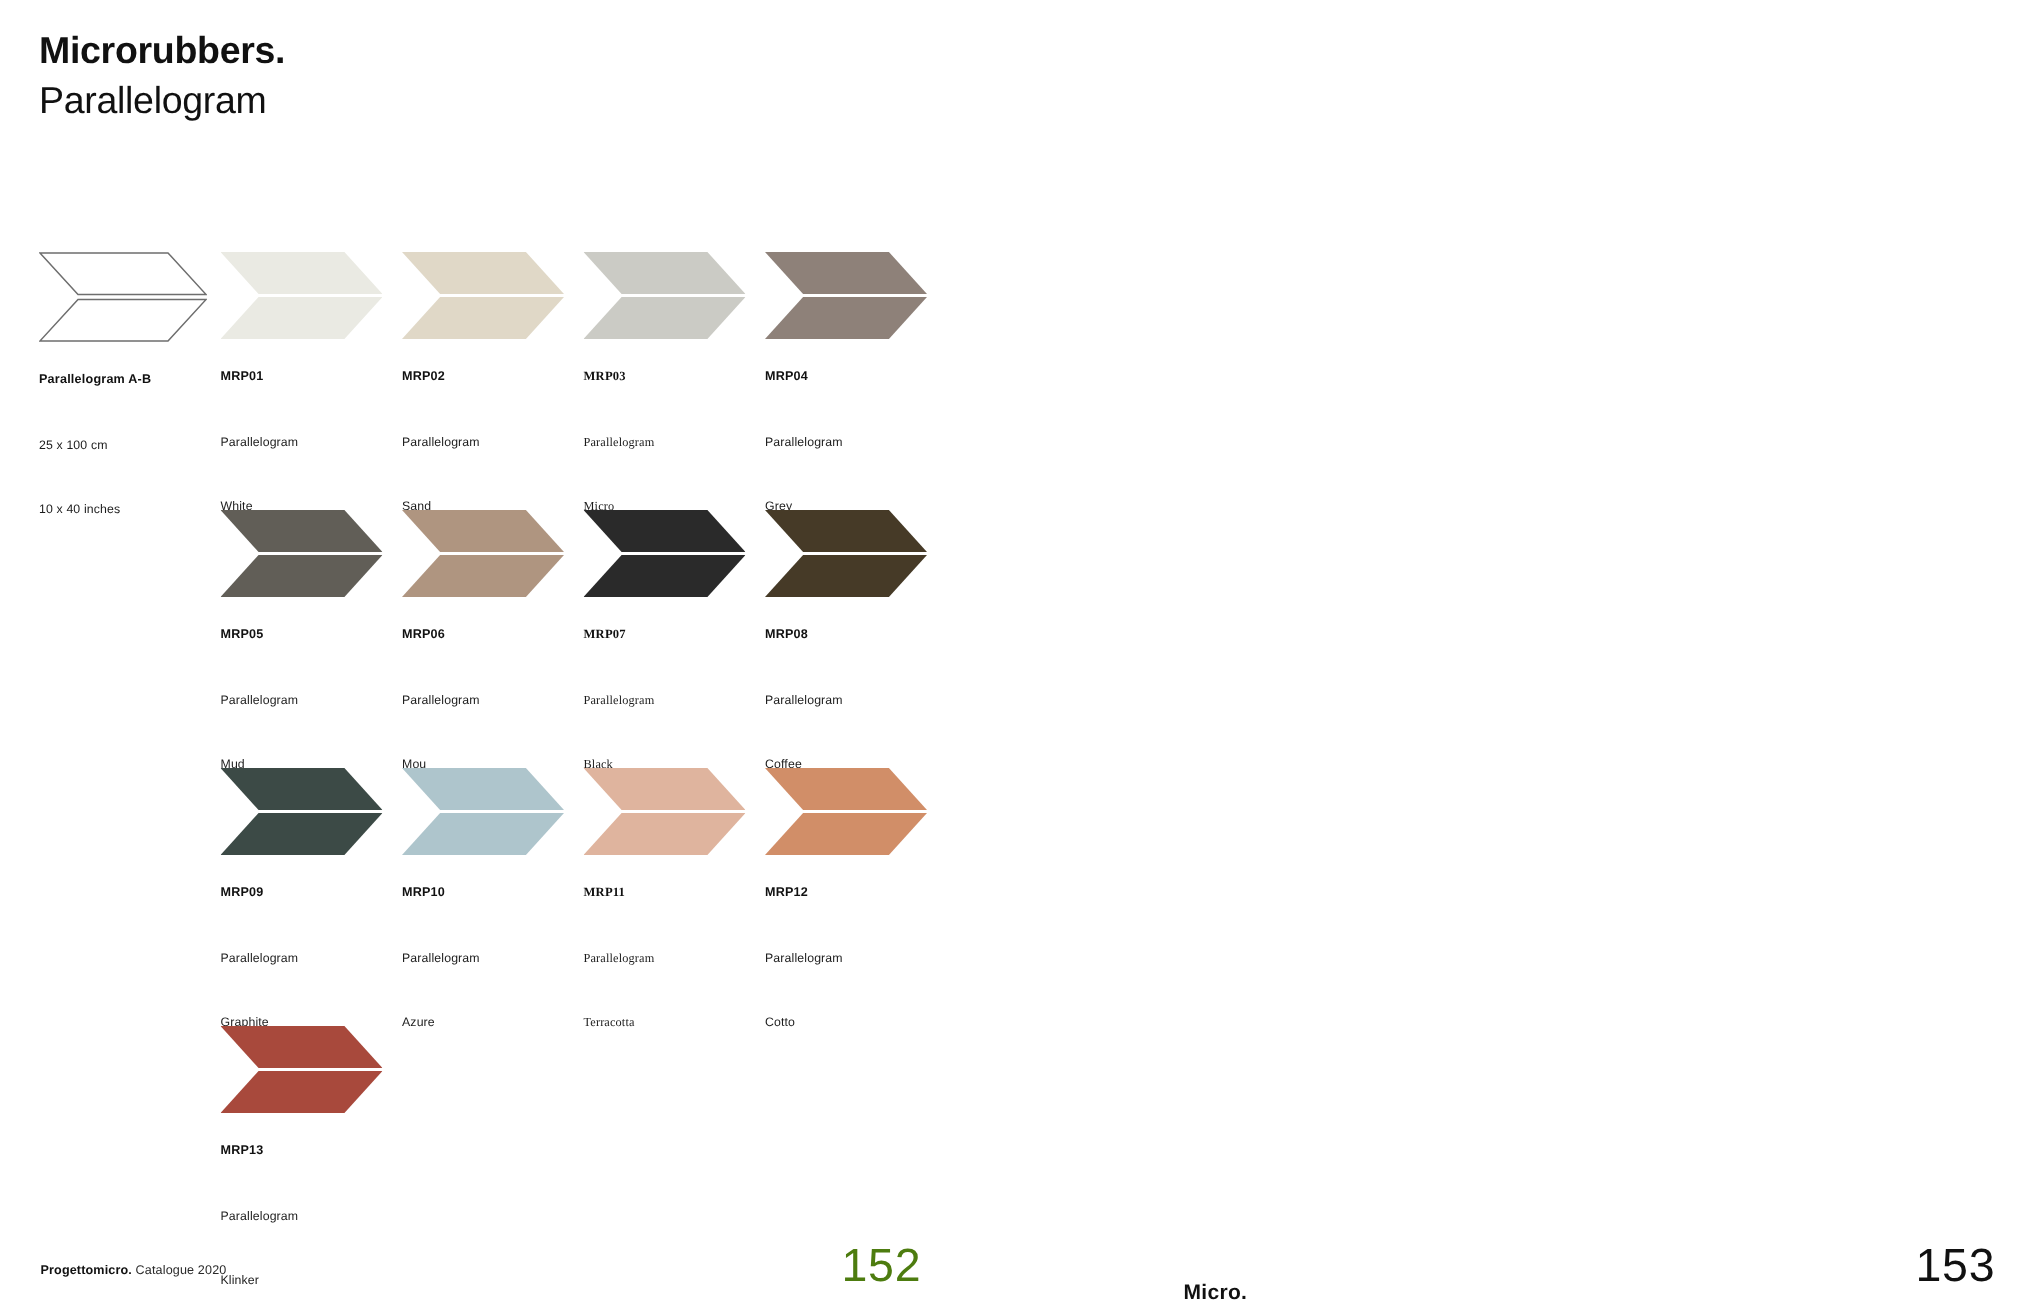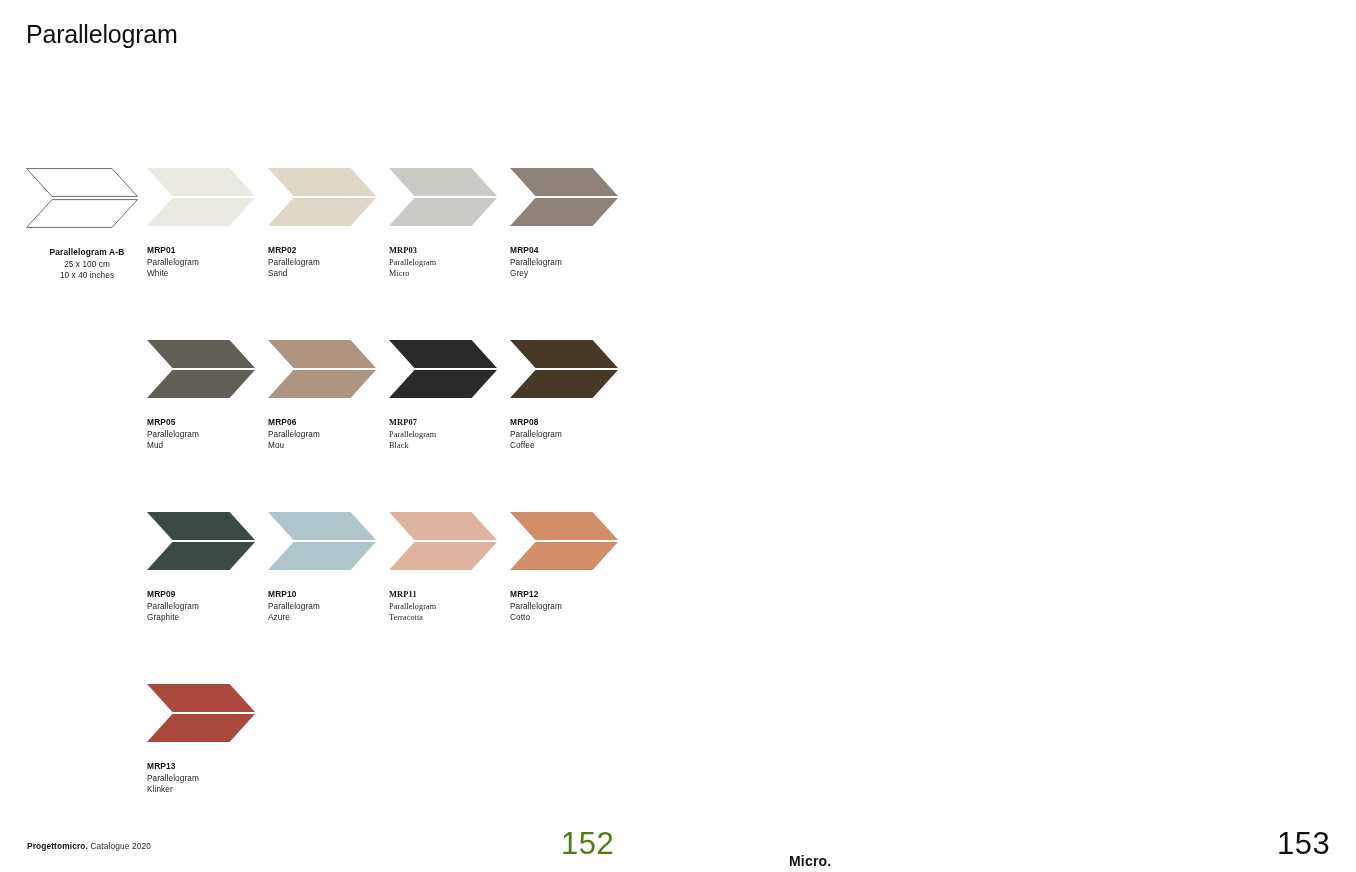--- a/index.html
+++ b/index.html
@@ -48,21 +48,21 @@
   .swatch-row {
     display: block;
     position: relative;
     height: 172px;
   }
   .swatch-cell {
     position: absolute;
     top: 0;
     width: 122px;
   }
-  .swatch-cell.col0 { left: 0px; text-align: center; }
+  .swatch-cell.col0 { left: 0px; }
   .swatch-cell.col1 { left: 121px; }
   .swatch-cell.col2 { left: 242px; }
   .swatch-cell.col3 { left: 363px; font-family: Liberation Serif, serif; }
   .swatch-cell.col4 { left: 484px; }
 
   
   .shape {
     position: relative;
     width: 108px;
     height: 58px;
@@ -106,20 +106,21 @@
     color: #111111;
     display: block;
   }
   .caption .l1,
   .caption .l2 {
     font-size: 8.2px;
     font-weight: 400;
     letter-spacing: 0.1px;
     color: #1c1c1c;
     display: block;
+    margin-top: 32px;
   }
 
   
   .footer {
     position: absolute;
     left: 0;
     top: 826px;
     width: 1356px;
     height: 46px;
   }
@@ -165,20 +166,21 @@
     font-size: 31px;
     font-weight: 300;
     letter-spacing: 0.5px;
     color: #111111;
   }
 </style>
 </head>
 <body>
 
 <div class="page-header">
+  <div class="title-line1">Microrubbers.</div>
   <div class="title-line2">Parallelogram</div>
 </div>
 
 <div class="swatch-grid">
     <div class="swatch-row">
       <div class="swatch-cell col0">
         <div class="shape outline">
           <svg width="112" height="60" viewBox="0 0 112 60">
             <polygon points="0.6,0.6 86,0.6 111.4,28.4 26,28.4" fill="#ffffff" stroke="#6e6e6e" stroke-width="1"></polygon>
             <polygon points="26,31.6 111.4,31.6 86,59.4 0.6,59.4" fill="#ffffff" stroke="#6e6e6e" stroke-width="1"></polygon>

